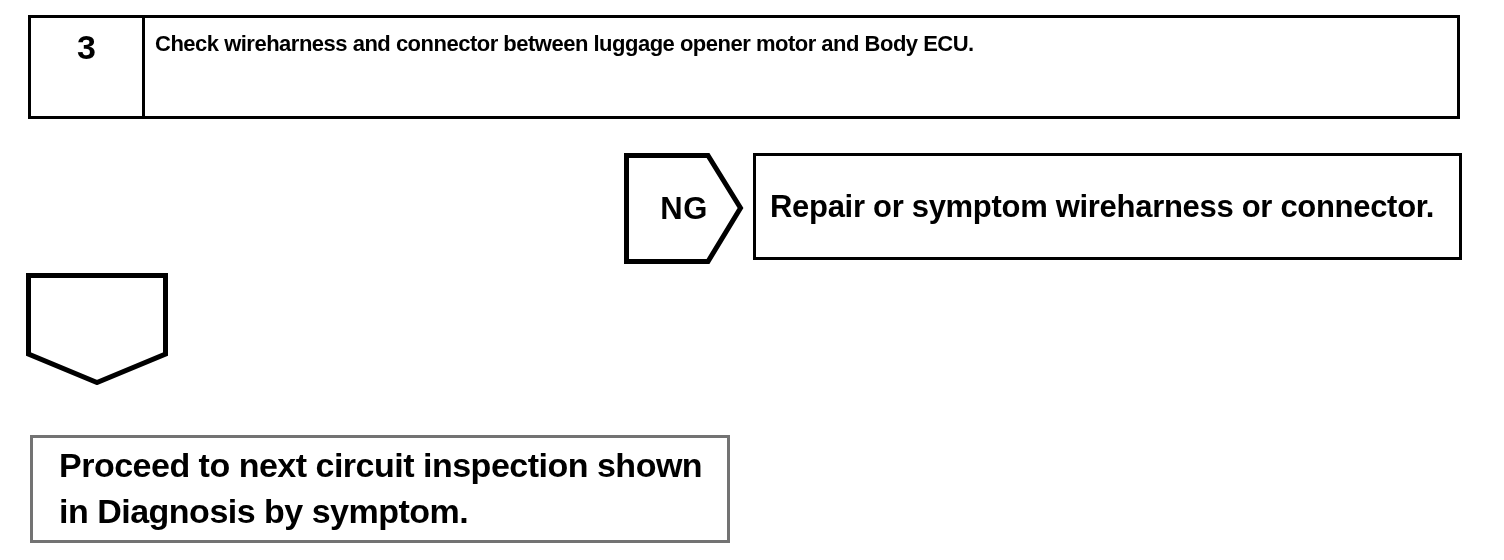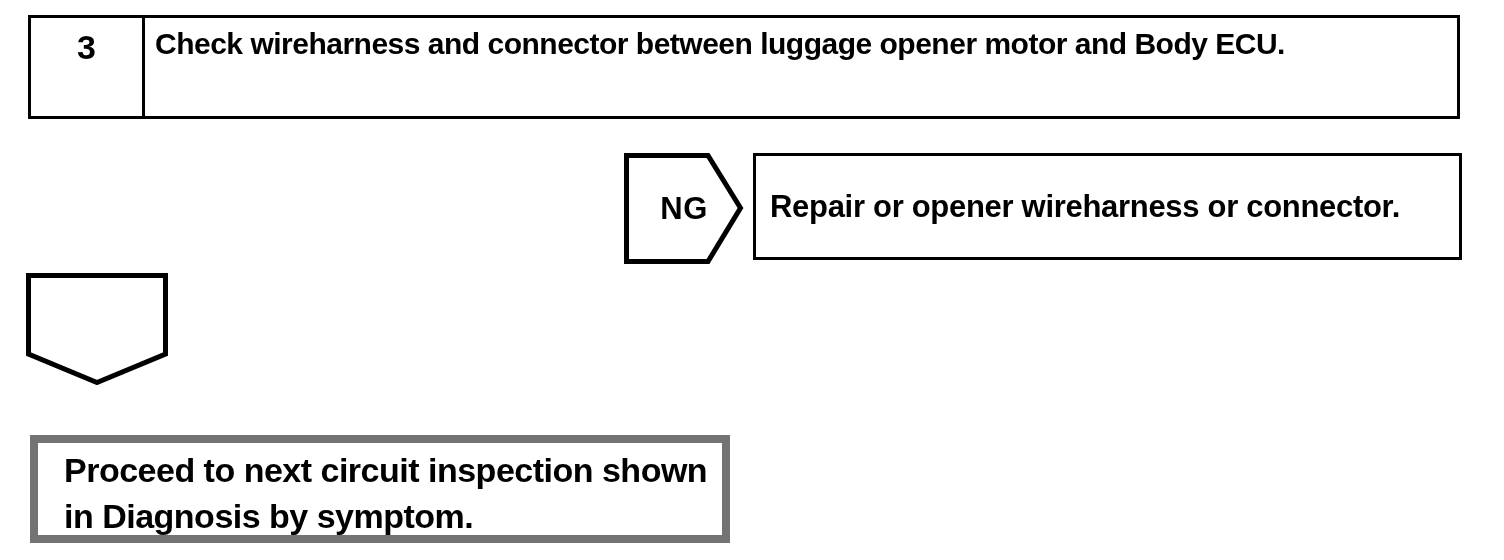--- a/index.html
+++ b/index.html
@@ -36,21 +36,21 @@
     box-sizing: border-box;
     text-align: center;
     padding-top: 12px;
     font-size: 34px;
     line-height: 35px;
     flex: none;
   }
   .step-text-cell {
     flex: 1;
     padding: 8px 0 0 10px;
-    font-size: 30px;
+    font-size: 22px;
     line-height: 35px;
     letter-spacing: -0.5px;
   }
 
   
   .shape {
     position: absolute;
   }
   .shape svg {
     display: block;
@@ -85,21 +85,21 @@
     letter-spacing: -0.3px;
   }
 
   
   .proceed-box {
     position: absolute;
     left: 30px;
     top: 435px;
     width: 700px;
     height: 108px;
-    border: 8px solid #737373;
+    border: 3px solid #737373;
     box-sizing: border-box;
     padding: 4px 10px 0 26px;
     font-size: 34px;
     line-height: 46px;
     background: #fff;
     letter-spacing: -0.5px;
   }
 </style>
 </head>
 <body>
@@ -114,21 +114,21 @@
   </div>
 
   <div class="shape ng-shape">
     <svg width="120" height="111" viewBox="0 0 120 111">
       <polygon points="2.5,2.5 84,2.5 116.5,55 84,108.5 2.5,108.5" fill="#ffffff" stroke="#000000" stroke-width="5" stroke-linejoin="miter"></polygon>
     </svg>
     <span class="shape-label">NG</span>
   </div>
 
   <div class="repair-box">
-    <span>Repair or opener wireharness or connector.</span>
+    <span>Repair or symptom wireharness or connector.</span>
   </div>
 
   <div class="shape ok-shape">
     <svg width="142" height="112" viewBox="0 0 142 112">
       <polygon points="2.5,2.5 139.5,2.5 139.5,81 71,109.5 2.5,81" fill="#ffffff" stroke="#000000" stroke-width="5" stroke-linejoin="miter"></polygon>
     </svg>
   </div>
 
   <div class="proceed-box">Proceed to next circuit inspection shown in Diagnosis by symptom.</div>
 

